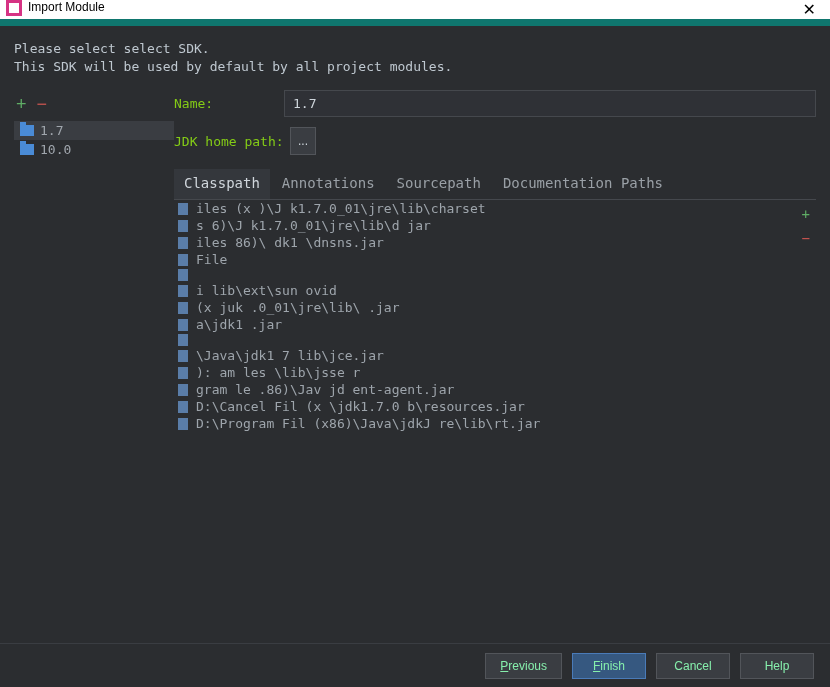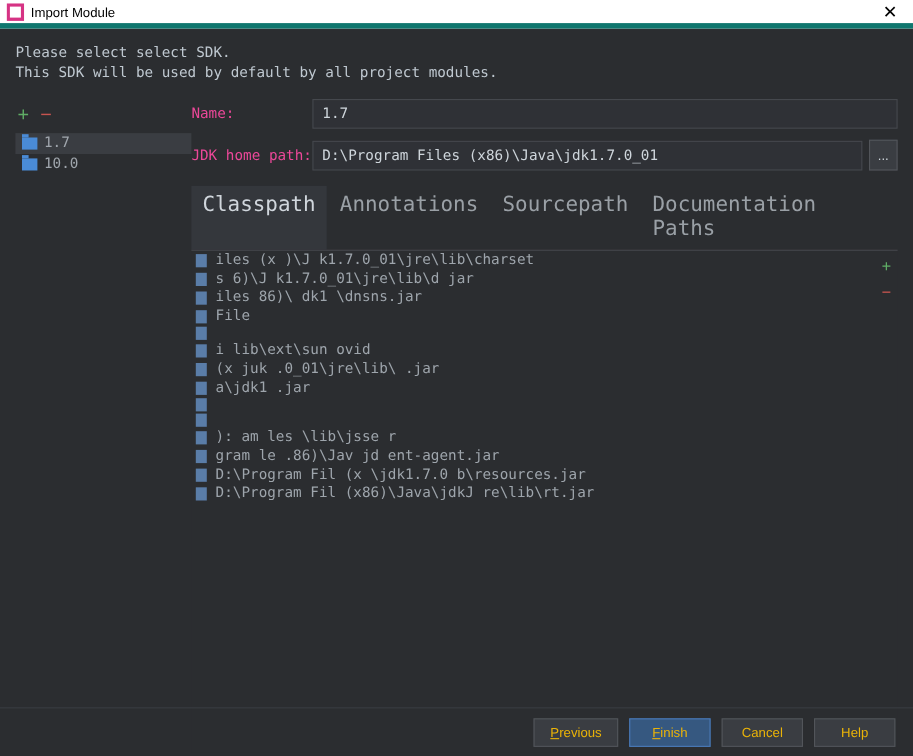--- a/index.html
+++ b/index.html
@@ -9,24 +9,24 @@
   color: #a0a6ad;
   width: 830px;
   height: 687px;
   overflow: hidden;
 }
 .titlebar {
   background: #ffffff;
   color: #000;
   height: 26px;
   display: flex;
-  align-items: center;
+  align-items: flex-start;
   padding: 0 6px;
   font-size: 12px;
-  border-bottom: 5px solid #0f766e;
+  border-bottom: 7px solid #0f766e;
 }
 .titlebar .icon { width: 16px; height: 16px; margin-right: 6px; }
 .titlebar .spacer { flex: 1; }
 .titlebar .close { font-size: 16px; padding: 0 8px; cursor: pointer; }
 .instructions {
   padding: 14px 14px 10px 14px;
   font-family: "Consolas", monospace;
   font-size: 13px;
   line-height: 1.4;
   color: #bfc8d0;
@@ -65,33 +65,33 @@
 }
 .sdk-icon::before {
   content: ""; position: absolute; top: -3px; left: 0;
   width: 6px; height: 3px; background: #4a8bd6;
 }
 .right { flex: 1; display: flex; flex-direction: column; }
 .formrow {
   display: flex; align-items: center; margin-bottom: 10px;
   font-family: "Consolas", monospace; font-size: 13px;
 }
-.formrow label { width: 110px; color: #ec4899; }
+.formrow label { width: 110px; color: #84cc16; }
 .formrow .input {
   flex: 1; background: #2f3136; border: 1px solid #45484d;
   color: #cfd6dc; padding: 5px 8px; font-family: inherit; font-size: 13px;
 }
 .browse-btn {
   width: 26px; height: 28px; margin-left: 6px;
   background: #3a3d42; border: 1px solid #52555a;
   color: #cfd6dc; cursor: pointer; font-size: 12px;
 }
 .tabs {
   display: flex; gap: 2px; font-family: "Consolas", monospace;
-  font-size: 19px; margin-top: 4px;
+  font-size: 14px; margin-top: 4px;
 }
 .tab {
   padding: 6px 10px; color: #9aa0a6; cursor: pointer;
   border-bottom: 2px solid transparent;
 }
 .tab.active { color: #d0d6dc; background: #34373c; }
 .classpath-panel {
   flex: 1; background: #2b2d30; border-top: 1px solid #45484d;
   overflow: hidden; font-family: "Consolas", monospace; font-size: 13px;
   color: #9ea5ac; position: relative;
@@ -110,21 +110,21 @@
 .side-icons span:first-child { color: #5fad65; }
 .side-icons span:last-child { color: #c75450; }
 .footer {
   position: absolute; bottom: 0; left: 0; right: 0;
   height: 44px; display: flex; justify-content: flex-end;
   align-items: center; gap: 10px; padding: 0 16px;
   border-top: 1px solid #3a3d42;
 }
 .btn {
   min-width: 74px; padding: 5px 14px; font-size: 12px;
-  background: #3a3d42; border: 1px solid #52555a; color: #eab308;
+  background: #3a3d42; border: 1px solid #52555a; color: #86efac;
   cursor: pointer;
 }
 .btn.primary { background: #365880; border-color: #4a7bb8; }
 .underline { text-decoration: underline; }
 </style>
 </head>
 <body>
 
 <div class="titlebar">
   <svg class="icon" viewBox="0 0 16 16">
@@ -157,21 +157,20 @@
     </div>
   </div>
 
   <div class="right">
     <div class="formrow">
       <label>Name:</label>
       <input class="input" value="1.7" style="">
     </div>
     <div class="formrow">
       <label>JDK home path:</label>
-      <input class="input" value="D:\Program Files (x86)\Java\jdk1.7.0_01" style="">
       <button class="browse-btn">...</button>
     </div>
 
     <div class="tabs">
       <div class="tab active">Classpath</div>
       <div class="tab">Annotations</div>
       <div class="tab">Sourcepath</div>
       <div class="tab">Documentation Paths</div>
     </div>
 
@@ -211,32 +210,33 @@
           </div>
           <div class="cp-row">
             <span class="cp-icon"></span>
             <span>                   a\jdk1                        .jar</span>
           </div>
           <div class="cp-row">
             <span class="cp-icon"></span>
           </div>
           <div class="cp-row">
             <span class="cp-icon"></span>
+            <span>                 \Java\jdk1 7         lib\jce.jar</span>
           </div>
           <div class="cp-row">
             <span class="cp-icon"></span>
             <span>  ):      am   les                    \lib\jsse    r</span>
           </div>
           <div class="cp-row">
             <span class="cp-icon"></span>
             <span>      gram  le   .86)\Jav            jd          ent-agent.jar</span>
           </div>
           <div class="cp-row">
             <span class="cp-icon"></span>
-            <span>D:\Program Fil   (x      \jdk1.7.0         b\resources.jar</span>
+            <span>D:\Cancel Fil   (x      \jdk1.7.0         b\resources.jar</span>
           </div>
           <div class="cp-row">
             <span class="cp-icon"></span>
             <span>D:\Program Fil   (x86)\Java\jdkJ       re\lib\rt.jar</span>
           </div>
         </div>
     </div>
   </div>
 </div>
 

